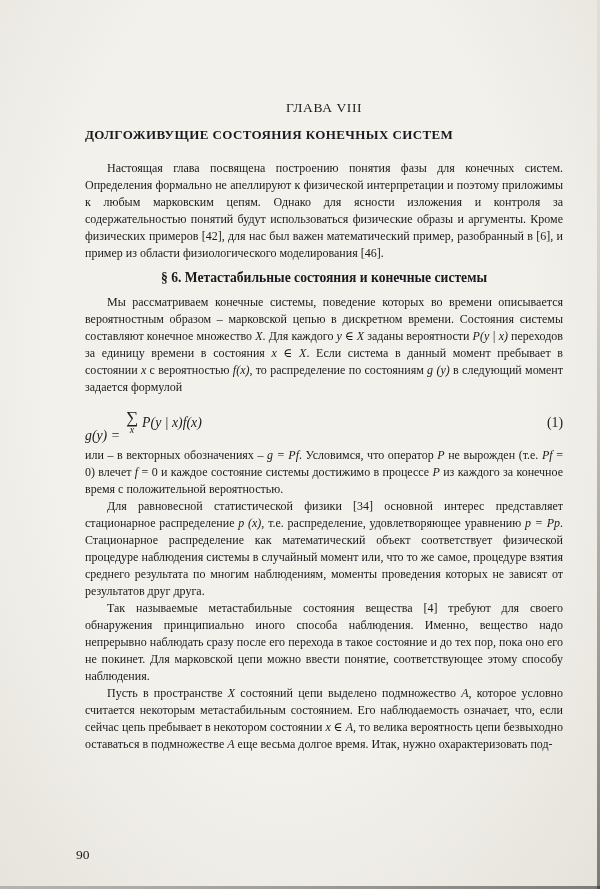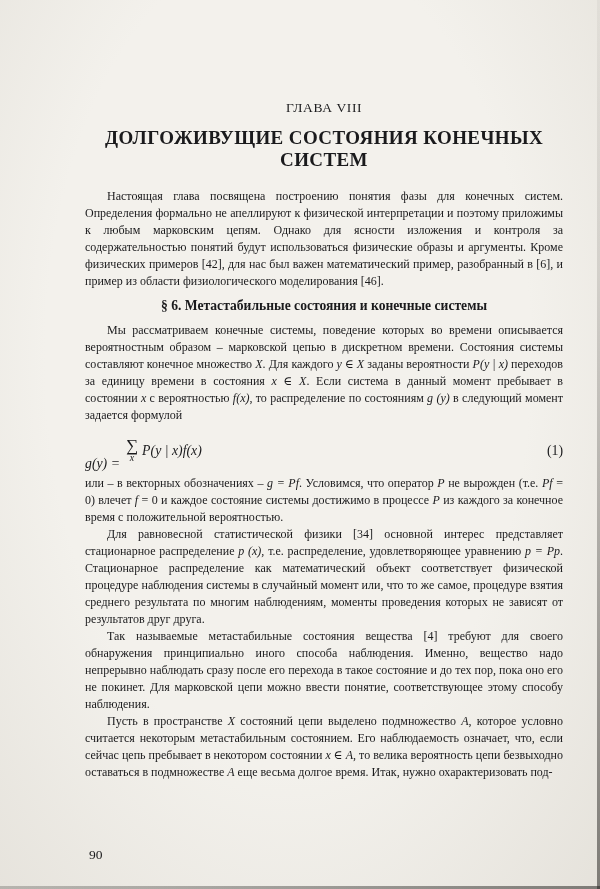--- a/index.html
+++ b/index.html
@@ -27,22 +27,22 @@
     background: linear-gradient(to right, rgba(40,38,35,0.25), rgba(40,38,35,0.55));
     pointer-events: none;
   }
   .chapter-label {
     text-align: center;
     font-size: 13.5px;
     letter-spacing: 0.6px;
     margin-bottom: 11px;
   }
   .chapter-title {
-    text-align: center;
-    font-size: 19px;
+    text-align: left;
+    font-size: 13px;
     font-weight: bold;
     letter-spacing: 0.4px;
     margin-bottom: 17px;
   }
   .para {
     font-size: 12px;
     line-height: 17px;
     text-align: justify;
   }
   .para.indent { text-indent: 22px; }
@@ -71,21 +71,21 @@
     flex-direction: column;
     align-items: center;
     margin: 0 4px 0 2px;
   }
   .sum-top { font-size: 17px; line-height: 15px; font-style: normal; }
   .sum-sub { font-size: 10px; line-height: 10px; font-style: italic; }
   .formula-rhs { font-style: italic; }
   .formula-number { font-style: normal; }
   .page-number {
     position: absolute;
-    left: 89px;
+    left: 76px;
     bottom: 26px;
     font-size: 13.5px;
   }
 </style>
 </head>
 <body>
 
 <div class="page">
 
   <div class="scan-edge-right"></div>

